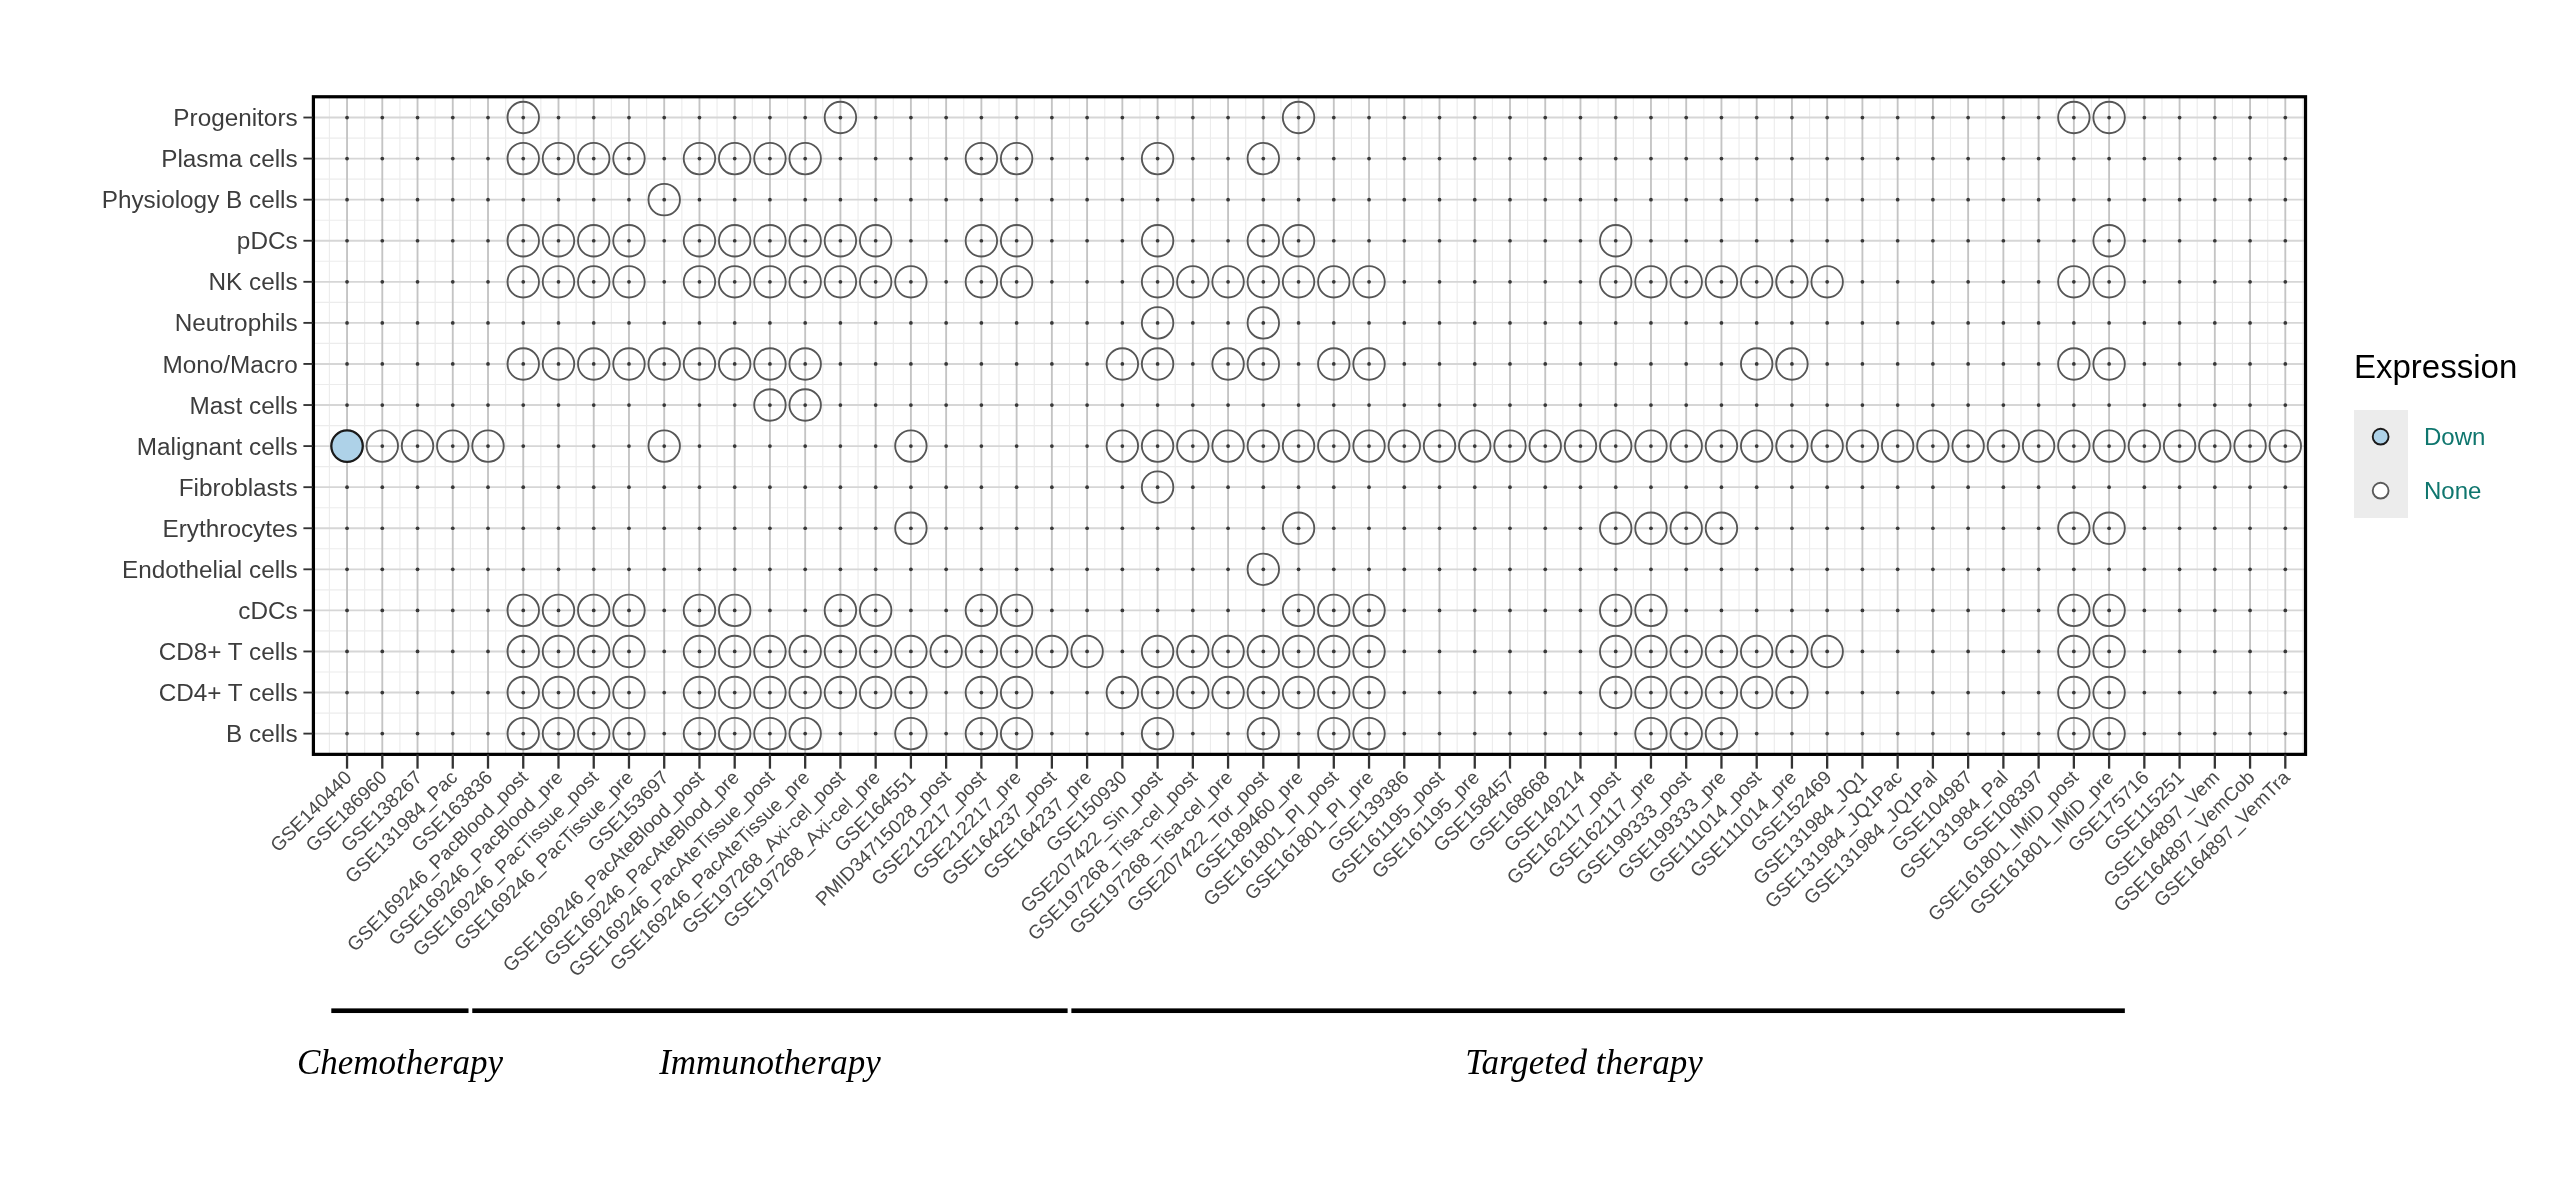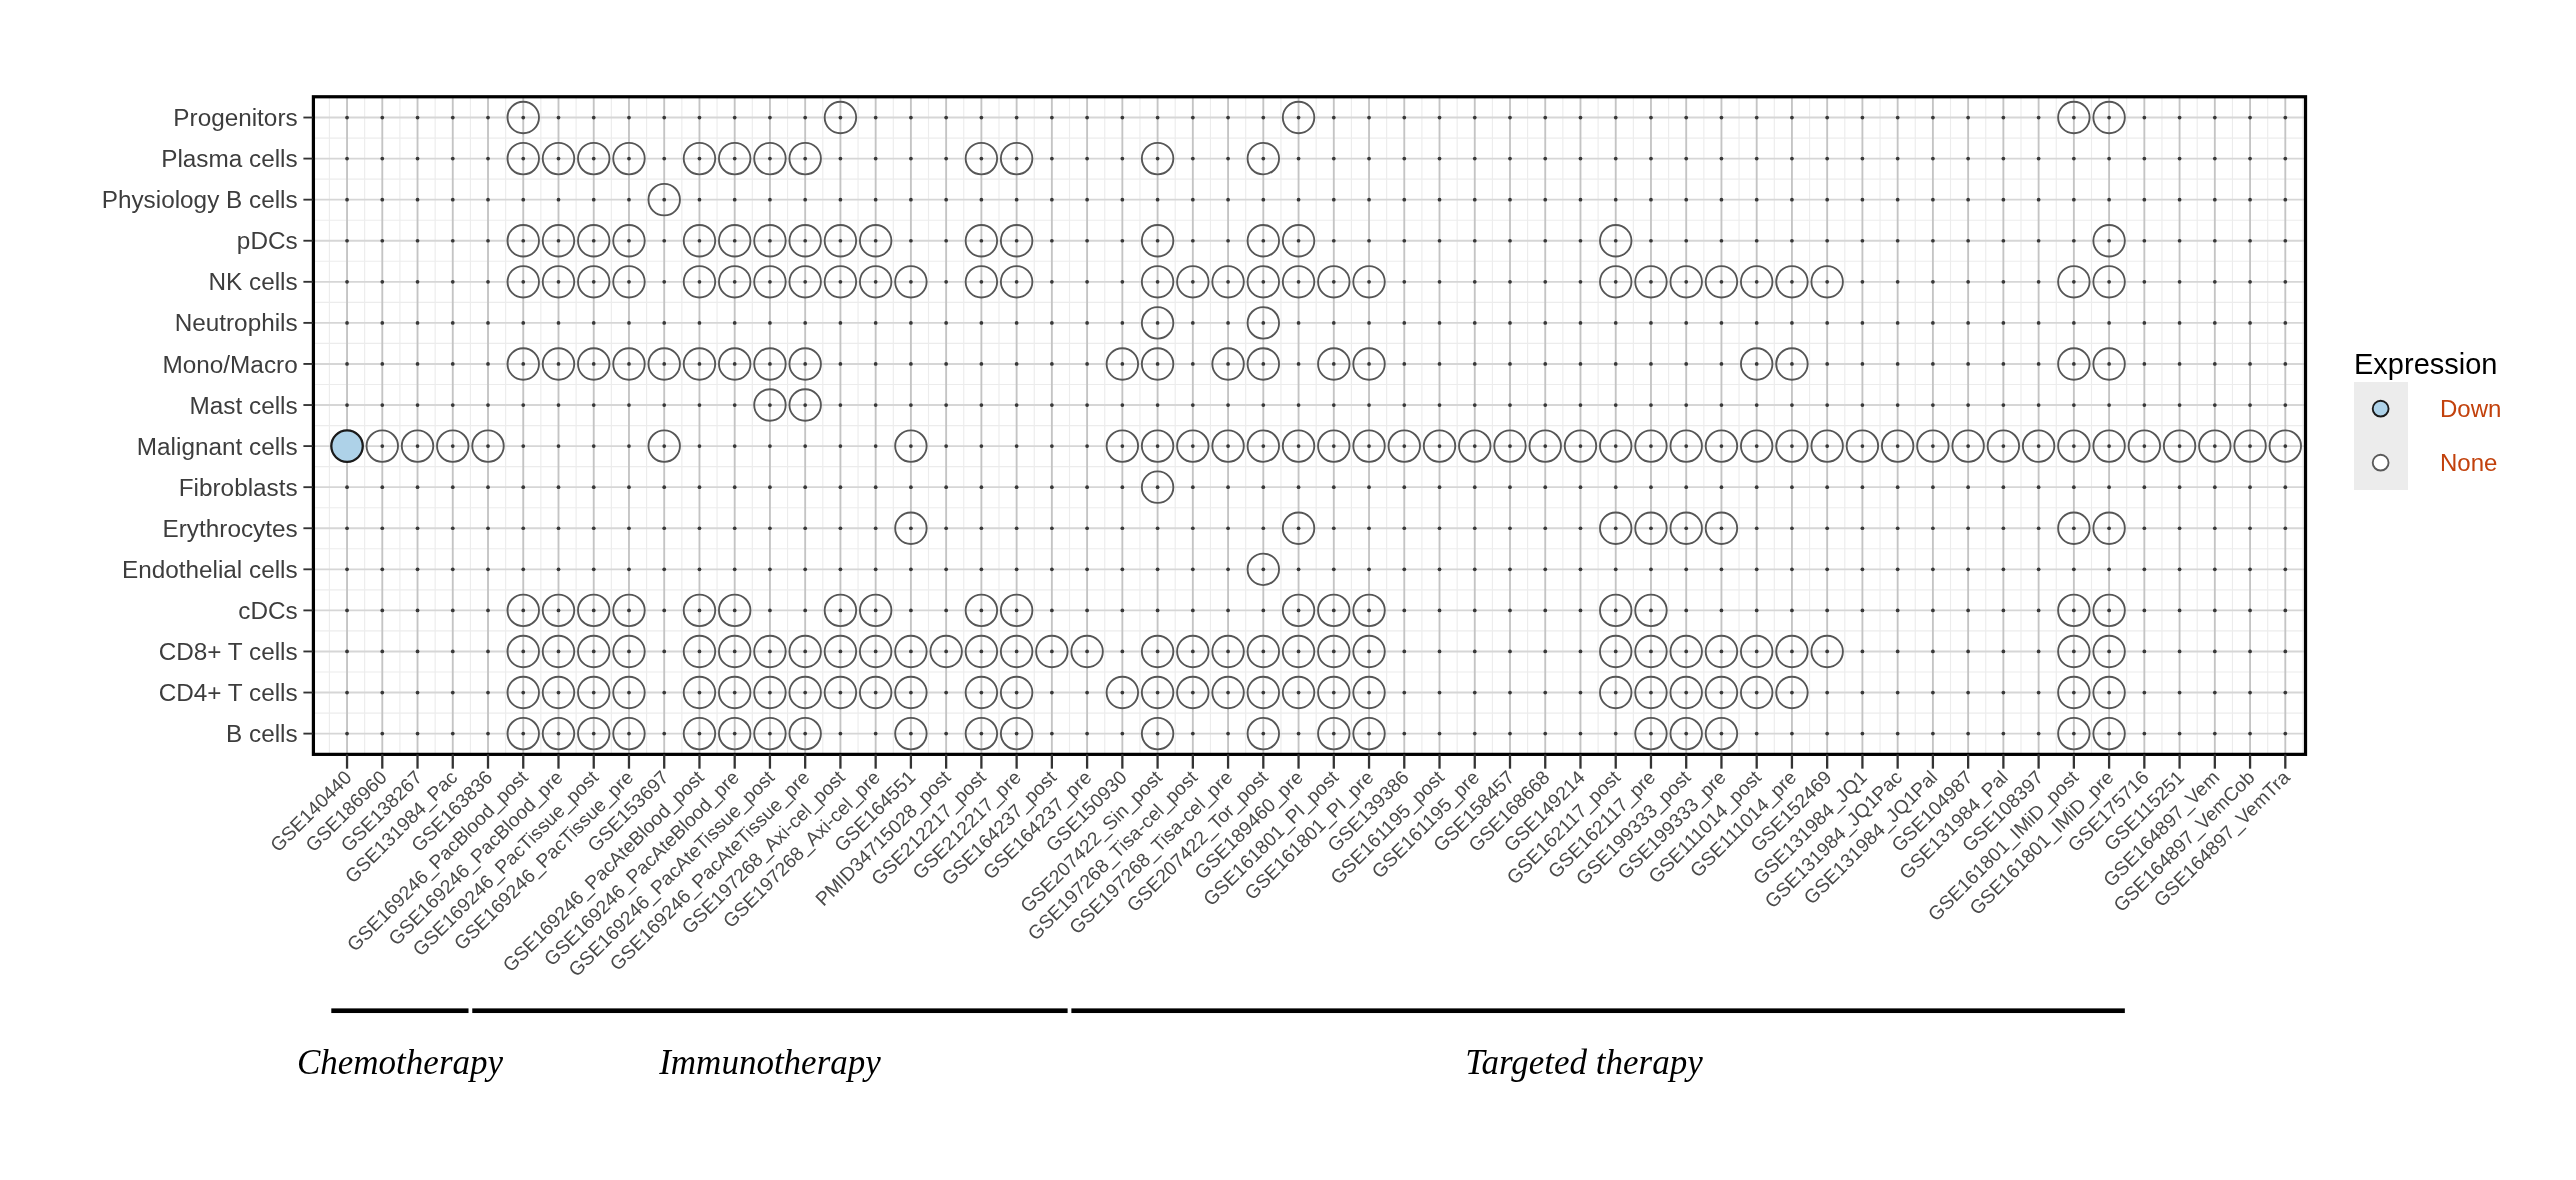--- a/index.html
+++ b/index.html
@@ -1,24 +1,24 @@
 <!DOCTYPE html>
 <html style="font-size:11.4px"><head>
 <meta charset="utf-8">
 <style>
   html,body{margin:0;padding:0;background:#ffffff;}
   body{width:2576px;height:1181px;font-family:"Liberation Sans",sans-serif;}
   #stage{position:relative;width:2576px;height:1181px;background:#fff;overflow:hidden;}
   #plot-svg{position:absolute;left:0;top:0;}
   .chart-title{position:absolute;left:311px;top:18.6px;font-size:33px;color:#000;letter-spacing:0px;}
   .legend{position:absolute;left:2354px;top:348px;width:215px;}
-  .legend-title{font-size:29px;color:#000;margin-bottom:1px;}
+  .legend-title{font-size:33px;color:#000;margin-bottom:24px;}
   .legend-item{display:flex;align-items:center;height:54px;}
   .legend-key{width:54px;height:54px;background:#ececec;display:flex;align-items:center;justify-content:center;margin-bottom:0.7px;}
-  .legend-label{font-size:24px;color:#c2410c;margin-left:32px;}
+  .legend-label{font-size:24px;color:#0f766e;margin-left:16px;}
   .group-label{position:absolute;transform:translateX(-50%);font-family:"Liberation Serif",serif;font-size:35px;color:#000;white-space:nowrap;font-style:italic;}
 </style>
 </head>
 <body>
 
 <div id="stage">
   <svg id="plot-svg" width="2576" height="1181" viewBox="0 0 3600 1650">
       <line x1="460.375" y1="135" x2="460.375" y2="1054" stroke="#ececec" stroke-width="1.6"></line>
       <line x1="509.625" y1="135" x2="509.625" y2="1054" stroke="#ececec" stroke-width="1.6"></line>
       <line x1="558.875" y1="135" x2="558.875" y2="1054" stroke="#ececec" stroke-width="1.6"></line>

